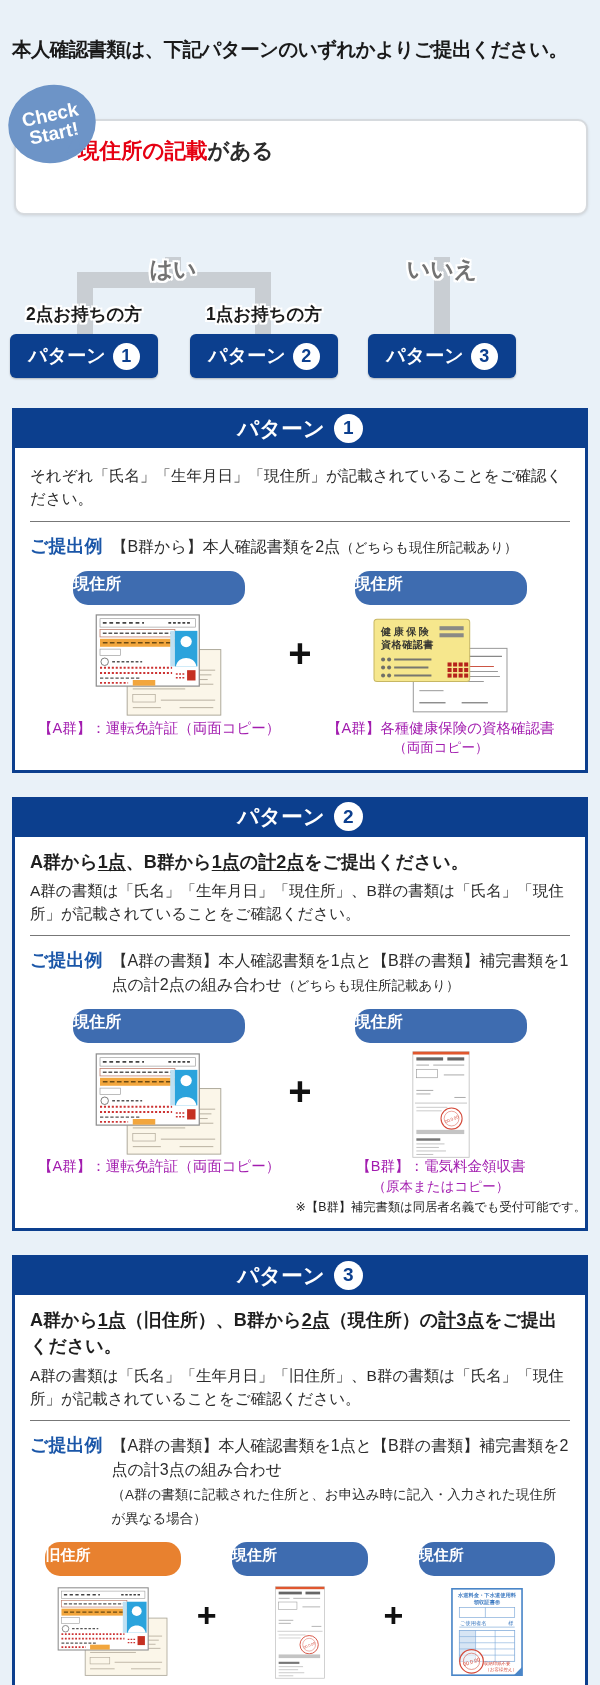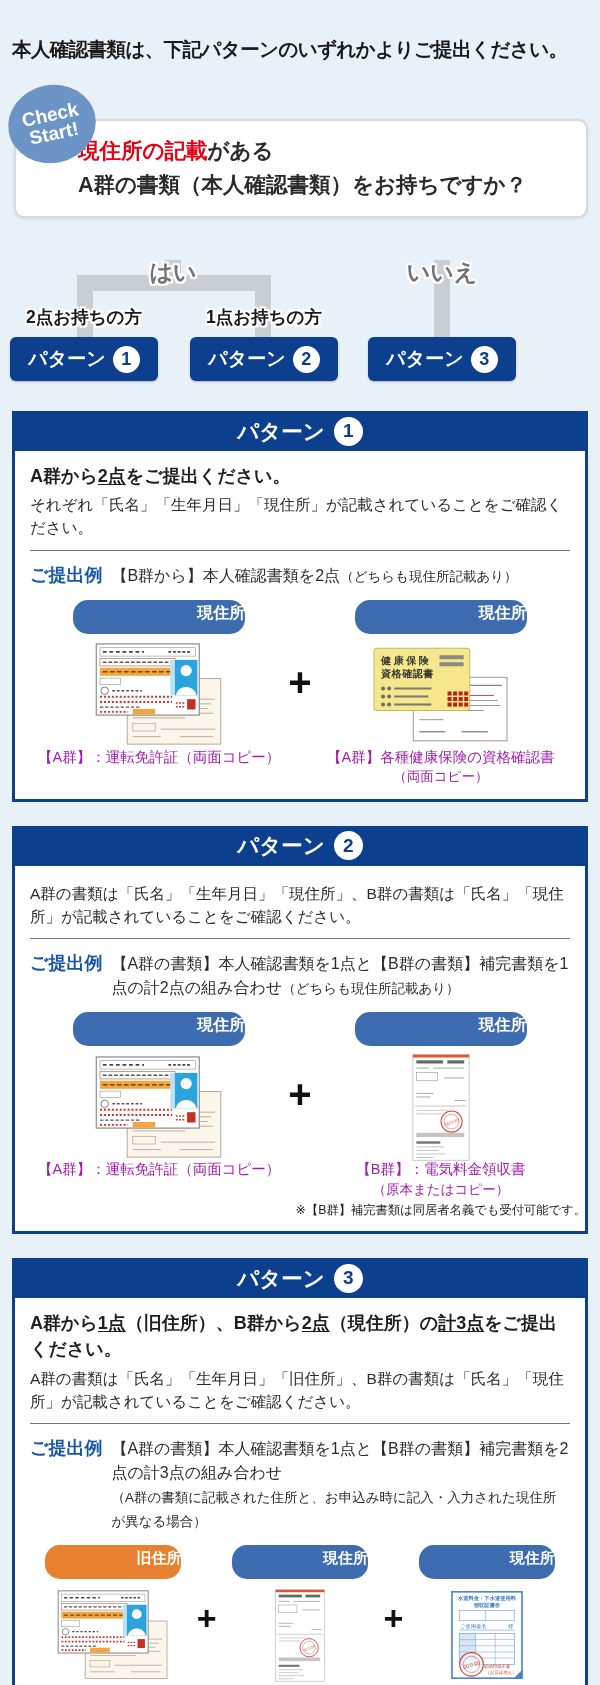--- a/index.html
+++ b/index.html
@@ -89,21 +89,21 @@
   .sub { font-size:15.5px; margin-top:4px; line-height:1.5; color:#2b2b2b; }
   .divider { border-top:1px solid #777; margin:10px 0 12px 0; }
   .example { display:flex; gap:9px; align-items:flex-start; }
   .ex-label { color:#1a56a8; font-size:18px; font-weight:bold; white-space:nowrap; line-height:1.35; }
   .ex-text { font-size:16px; line-height:1.5; color:#2b2b2b; padding-top:1px; }
   .ex-small { font-size:13.5px; }
   .cols { display:flex; justify-content:center; align-items:flex-start; margin-top:12px; }
   .col { flex:1; display:flex; flex-direction:column; align-items:center; min-width:0; }
   .pill {
     background:#3e6cb0; color:#fff; font-weight:bold; font-size:16px;
-    border-radius:15px; height:34px; line-height:26px; width:172px; text-align:right;
+    border-radius:15px; height:34px; line-height:26px; width:172px; text-align:left;
   }
   .pill.orange { background:#e8812f; }
   .doc-wrap { height:104px; display:flex; align-items:center; justify-content:center; margin-top:9px; }
   .plus { font-size:40px; font-weight:bold; color:#111; margin-top:62px; flex:0 0 auto; line-height:1; }
   .caption { margin-top:1px; text-align:center; font-size:14.5px; line-height:1.35; color:#a21caf; }
   .cap2 { font-size:13.5px; }
   .note { font-size:12.3px; margin-top:3px; color:#222; white-space:nowrap; }
   .sec3 .pill { width:136px; font-size:15px; }
   .sec3 .doc-wrap { height:94px; }
   .sec3 .plus { margin-top:56px; font-size:34px; }
@@ -278,21 +278,20 @@
 
   <div class="title">本人確認書類は、下記パターンのいずれかよりご提出ください。</div>
 
   <div class="check-wrap">
     <div class="badge">
       <span>Check</span>
       <span>Start!</span>
     </div>
     <div class="qbox">
       <div class="qline1"><span class="red">現住所の記載</span><span>がある</span></div>
-      <div class="qline2">A群の書類（本人確認書類）をお持ちですか？</div>
     </div>
   </div>
 
   <div class="flow">
     <div class="conn c-stub"></div>
     <div class="conn c-hbar"></div>
     <div class="conn c-vleft"></div>
     <div class="conn c-vright"></div>
     <div class="conn c-vno"></div>
     <div class="flow-lbl lbl-yes">はい</div>
@@ -312,21 +311,20 @@
       <span class="circle-num">3</span>
     </div>
   </div>
 
   <div class="section first">
     <div class="sec-header">
       <span>パターン</span>
       <span class="circle-num">1</span>
     </div>
     <div class="sec-body">
-      <div class="lead"><span>A群から</span><span class="u">2点</span><span>をご提出ください。</span></div>
       <div class="sub">それぞれ「氏名」「生年月日」「現住所」が記載されていることをご確認ください。</div>
       <div class="divider"></div>
       <div class="example">
         <span class="ex-label">ご提出例</span>
         <div class="ex-text"><span>【B群から】本人確認書類を2点</span><span class="ex-small">（どちらも現住所記載あり）</span></div>
       </div>
       <div class="cols">
         <div class="col">
           <div class="pill">現住所</div>
           <div class="doc-wrap">
@@ -349,20 +347,21 @@
       </div>
     </div>
   </div>
 
   <div class="section">
     <div class="sec-header">
       <span>パターン</span>
       <span class="circle-num">2</span>
     </div>
     <div class="sec-body">
+      <div class="lead"><span>A群から</span><span class="u">1点</span><span>、B群から</span><span class="u">1点</span><span>の</span><span class="u">計2点</span><span>をご提出ください。</span></div>
       <div class="sub">A群の書類は「氏名」「生年月日」「現住所」、B群の書類は「氏名」「現住所」が記載されていることをご確認ください。</div>
       <div class="divider"></div>
       <div class="example">
         <span class="ex-label">ご提出例</span>
         <div class="ex-text"><span>【A群の書類】本人確認書類を1点と【B群の書類】補完書類を1点の計2点の組み合わせ</span><span class="ex-small">（どちらも現住所記載あり）</span></div>
       </div>
       <div class="cols">
         <div class="col">
           <div class="pill">現住所</div>
           <div class="doc-wrap">

